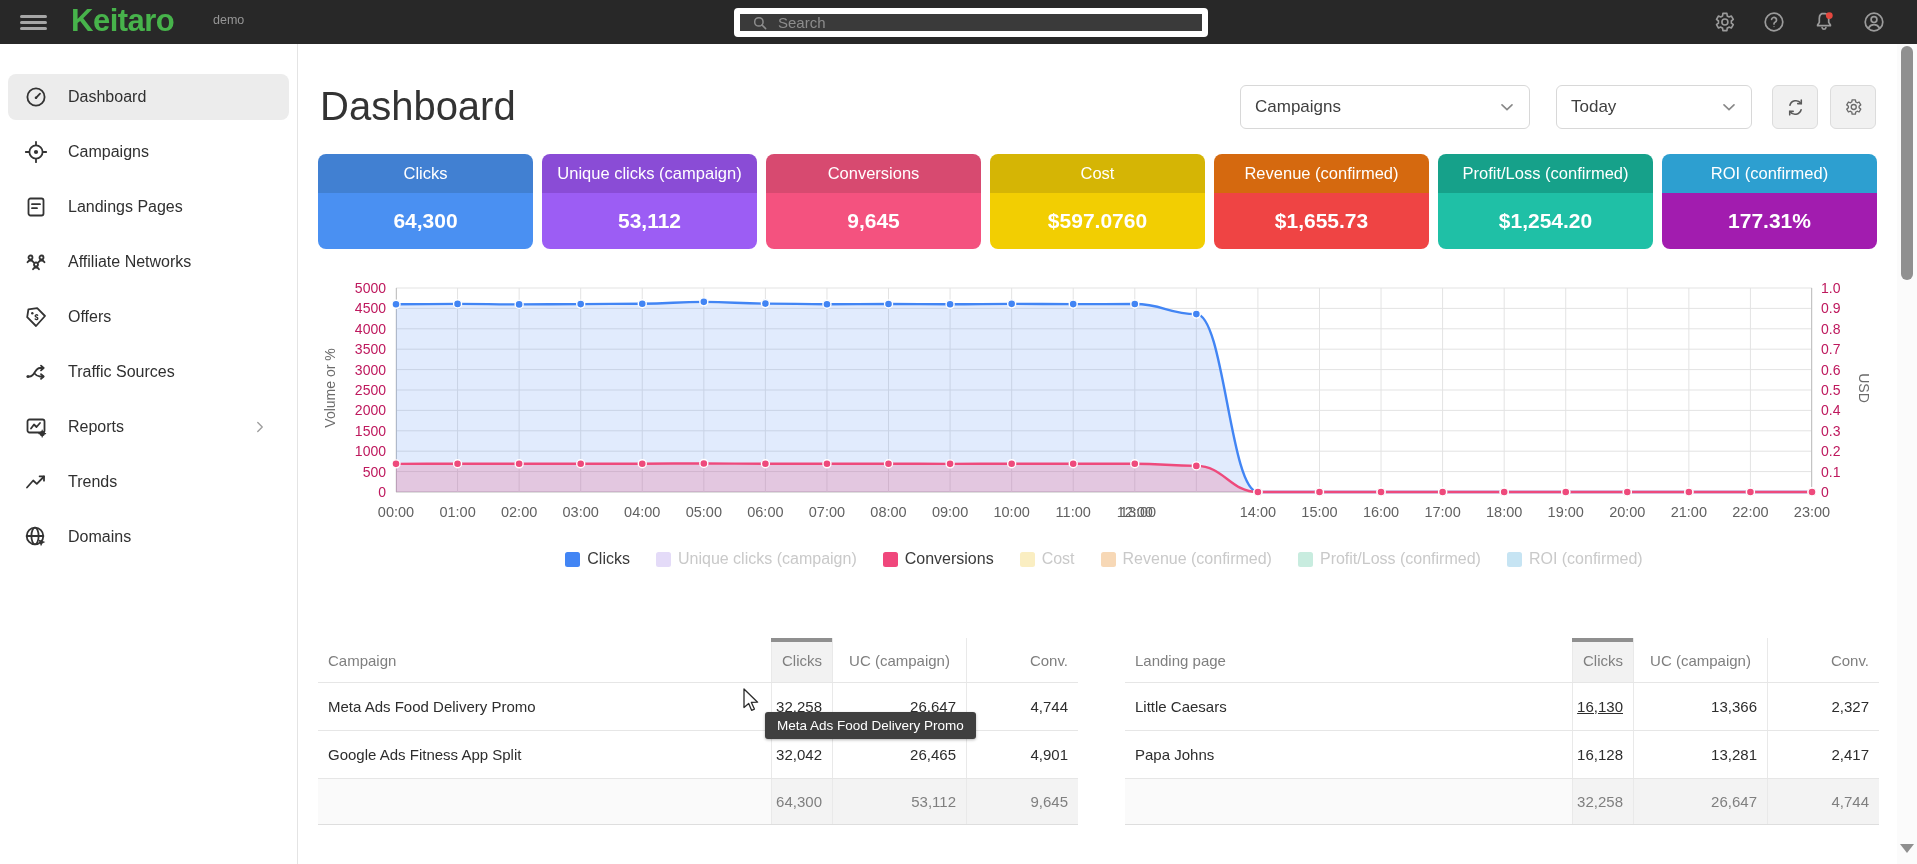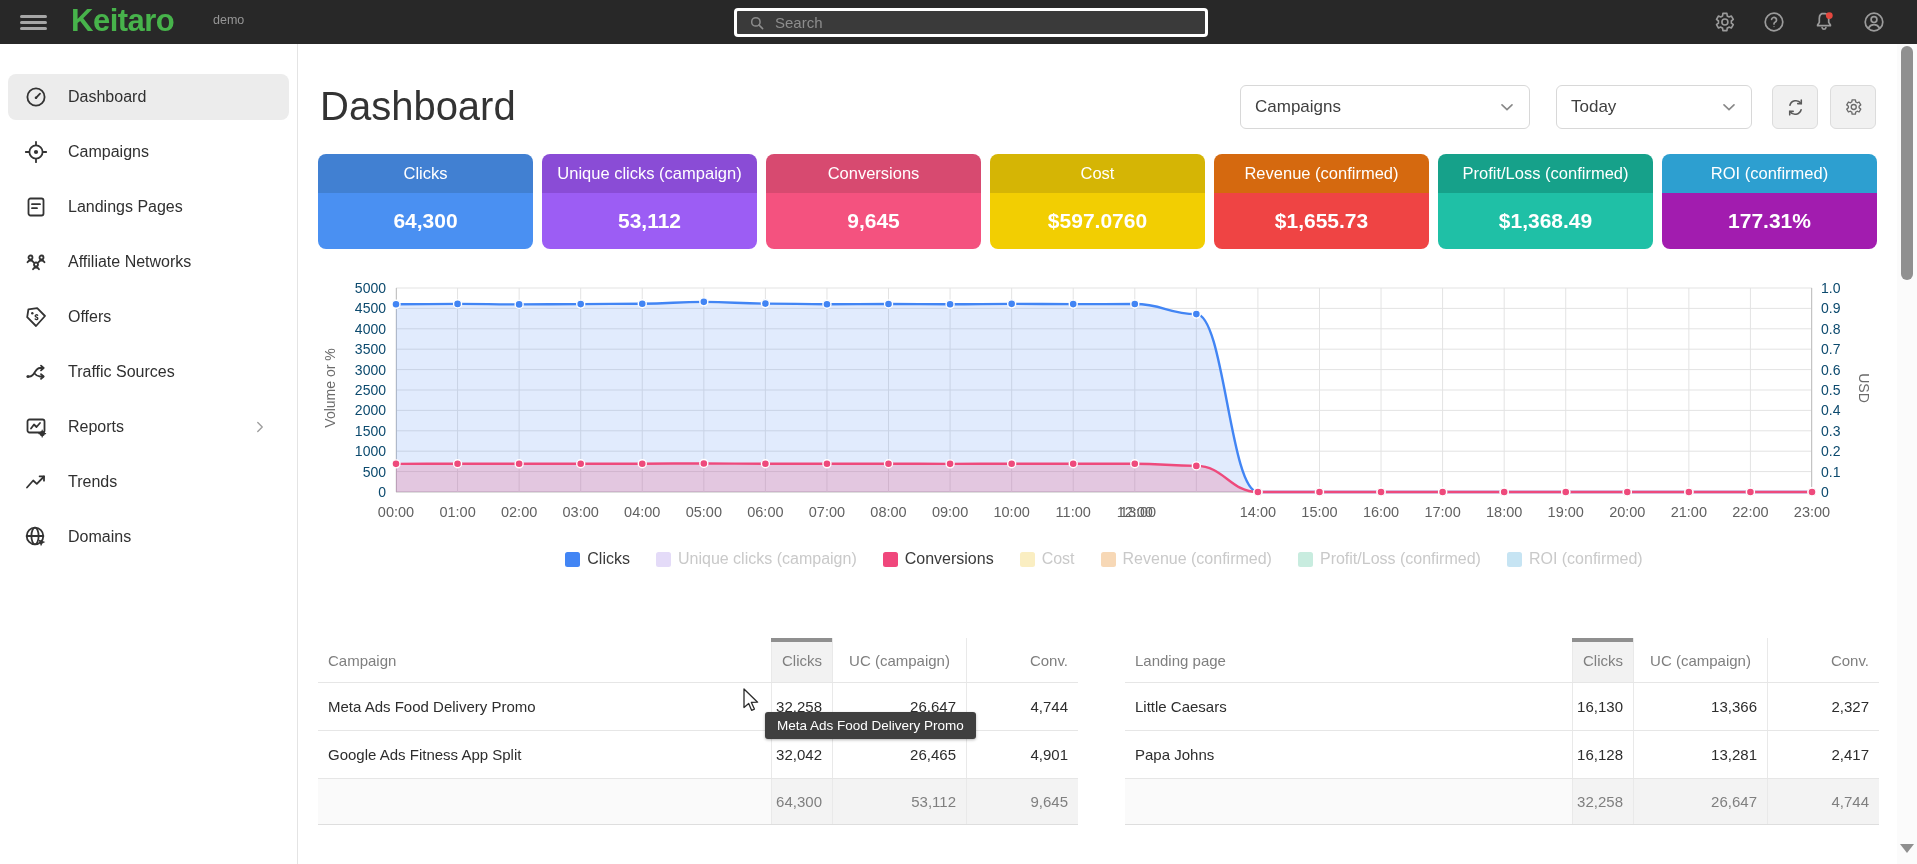--- a/index.html
+++ b/index.html
@@ -7,21 +7,21 @@
               font-family:"Liberation Sans", sans-serif; }
   .stage { position:relative; width:1917px; height:864px; background:#fff; }
 
   
   .topbar { position:absolute; left:0; top:0; width:1917px; height:44px; background:#282828; z-index:30; }
   .hamburger { position:absolute; left:20px; top:15px; width:27px; height:15px; cursor:pointer; }
   .hamburger i { display:block; height:2.6px; background:#a6a6a6; border-radius:2px; margin-bottom:3.6px; }
   .logo { position:absolute; left:71px; top:3px; font-size:31px; font-weight:800; letter-spacing:-0.5px; color:#47b34b; }
   .logo-badge { position:absolute; left:213px; top:13px; font-size:12.5px; color:#969696; }
   .searchbox { position:absolute; left:734px; top:8px; width:474px; height:29px; background:#3a3a3a;
-               border:3px solid #ffffff; border-radius:4px; display:flex; align-items:center; }
+               border:6px solid #ffffff; border-radius:4px; display:flex; align-items:center; }
   .searchbox svg { margin:0 9px 0 11px; flex:none; }
   .searchbox input { background:transparent; border:none; outline:none; color:#cfcfcf; font-size:15px; width:400px;
                      font-family:"Liberation Sans", sans-serif; }
   .searchbox input::placeholder { color:#8d8d8d; }
   .tb-icon { position:absolute; top:10px; width:24px; height:24px; color:#9b9b9b; cursor:pointer; }
   .tb-icon svg { width:24px; height:24px; }
 
   
   .sidebar { position:absolute; left:0; top:44px; width:298px; height:820px; background:#fff;
              border-right:1px solid #e4e4e4; z-index:20; padding-top:30px; }
@@ -49,21 +49,21 @@
 
   
   .cards { position:absolute; left:318px; top:154px; width:1559px; height:95px; display:flex;
            justify-content:space-between; z-index:5; }
   .card { width:215px; border-radius:8px; overflow:hidden; display:flex; flex-direction:column; color:#fff; }
   .card .card-label { height:39px; display:flex; align-items:center; justify-content:center; font-size:16.5px; }
   .card .card-value { flex:1; display:flex; align-items:center; justify-content:center; font-size:21px; font-weight:700; }
 
   
   .axis-label { position:absolute; font-size:14px; color:#6b6b6b; white-space:nowrap; z-index:4; }
-  .tick { position:absolute; font-size:14px; color:#0c4a6e; z-index:4; }
+  .tick { position:absolute; font-size:14px; color:#be185d; z-index:4; }
   .tick.left { width:52px; text-align:right; }
   .xtick { position:absolute; width:62px; text-align:center; font-size:14.5px; color:#616161; z-index:4; }
   #plot { position:absolute; left:396px; top:285px; overflow:visible; z-index:3; }
   .legend { position:absolute; left:396px; top:550px; width:1416px; display:flex; justify-content:center;
             align-items:center; gap:26px; z-index:4; }
   .legend-item { display:flex; align-items:center; gap:7px; cursor:pointer; }
   .legend-swatch { width:15px; height:15px; border-radius:2.5px; flex:none; }
   .legend-label { font-size:16px; }
 
   
@@ -267,21 +267,21 @@
       <div class="card">
         <div class="card-label" style="background: rgb(213, 181, 5);">Cost</div>
         <div class="card-value" style="background: rgb(242, 206, 2);">$597.0760</div>
       </div>
       <div class="card">
         <div class="card-label" style="background: rgb(213, 105, 15);">Revenue (confirmed)</div>
         <div class="card-value" style="background: #ef4444;">$1,655.73</div>
       </div>
       <div class="card">
         <div class="card-label" style="background: rgb(22, 161, 138);">Profit/Loss (confirmed)</div>
-        <div class="card-value" style="background: rgb(31, 192, 166);">$1,368.49</div>
+        <div class="card-value" style="background: rgb(31, 192, 166);">$1,254.20</div>
       </div>
       <div class="card">
         <div class="card-label" style="background: rgb(45, 159, 208);">ROI (confirmed)</div>
         <div class="card-value" style="background: #a21caf;">177.31%</div>
       </div>
     </div>
 
   <svg id="plot" width="1416" height="212">
       <line x1="0" y1="207" x2="1416" y2="207" stroke="#bdbdbd" stroke-width="1"></line>
       <line x1="0" y1="186.6" x2="1416" y2="186.6" stroke="#e3e3e3" stroke-width="1"></line>
@@ -482,21 +482,21 @@
     </section>
   <section class="dtable" id="table-1" style="left:1125px; width:754px">
       <div class="trow thead">
         <div class="tcell c0" style="width: 447px;">Landing page</div>
         <div class="tcell c1 num" style="width: 61px;">Clicks<div class="sort-bar"></div></div>
         <div class="tcell c2 num" style="width: 134px;">UC (campaign)</div>
         <div class="tcell c3 num" style="width: 112px;">Conv.</div>
       </div>
       <div class="trow tbody">
         <div class="tcell c0" style="width: 447px;">Little Caesars</div>
-        <div class="tcell c1 num" style="width: 61px;">16,130</div>
+        <div class="tcell c1 num" style="width: 61px; text-decoration: underline;">16,130</div>
         <div class="tcell c2 num" style="width: 134px;">13,366</div>
         <div class="tcell c3 num" style="width: 112px;">2,327</div>
       </div>
       <div class="trow tbody">
         <div class="tcell c0" style="width: 447px;">Papa Johns</div>
         <div class="tcell c1 num" style="width: 61px;">16,128</div>
         <div class="tcell c2 num" style="width: 134px;">13,281</div>
         <div class="tcell c3 num" style="width: 112px;">2,417</div>
       </div>
       <div class="trow tfoot">

